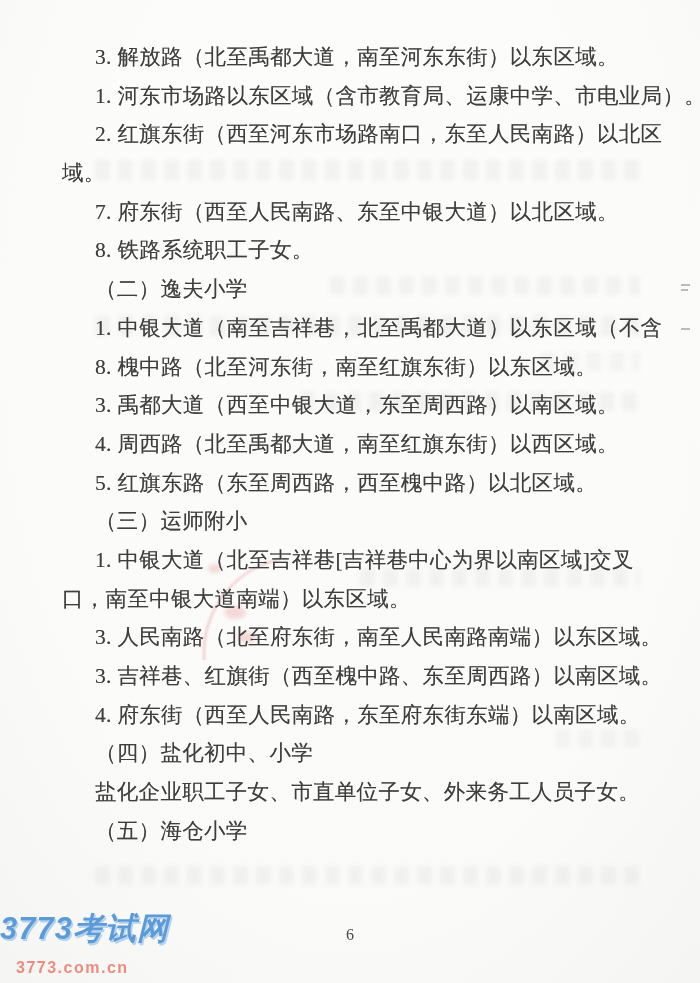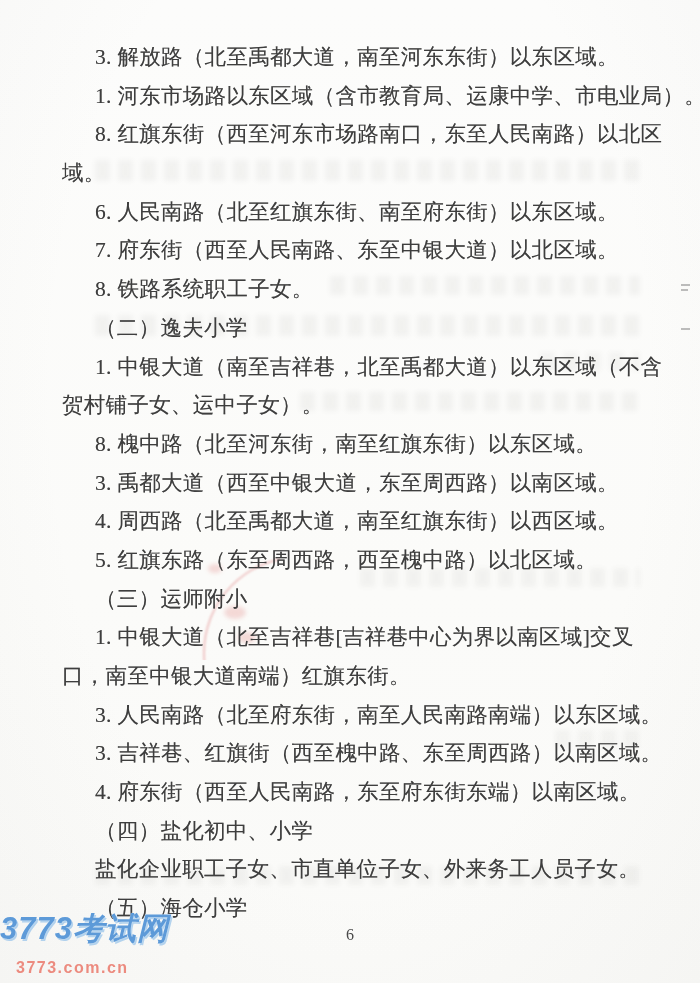--- a/index.html
+++ b/index.html
@@ -134,35 +134,33 @@
   <div class="stamp-dot" style="left:224px; top:606px; width:22px; height:13px;"></div>
   <div class="stamp-dot" style="left:238px; top:632px; width:18px; height:11px;"></div>
 
   <div class="edge-mark" style="left:681px; top:284px; width:9px; height:2px;"></div>
   <div class="edge-mark" style="left:681px; top:289px; width:7px; height:2px;"></div>
   <div class="edge-mark" style="left:681px; top:328px; width:9px; height:2px;"></div>
 
   <main class="text-block" id="lines-container" style="color: rgb(62, 62, 62);">
       <div class="line indent">3. 解放路（北至禹都大道，南至河东东街）以东区域。</div>
       <div class="line indent">1. 河东市场路以东区域（含市教育局、运康中学、市电业局）。</div>
-      <div class="line indent">8. 红旗东街（西至河东市场路南口，东至人民南路）以北区</div>
+      <div class="line indent">2. 红旗东街（西至河东市场路南口，东至人民南路）以北区</div>
       <div class="line">域。</div>
-      <div class="line indent">6. 人民南路（北至红旗东街、南至府东街）以东区域。</div>
       <div class="line indent">7. 府东街（西至人民南路、东至中银大道）以北区域。</div>
       <div class="line indent">8. 铁路系统职工子女。</div>
       <div class="line indent">（二）逸夫小学</div>
       <div class="line indent">1. 中银大道（南至吉祥巷，北至禹都大道）以东区域（不含</div>
-      <div class="line">贺村铺子女、运中子女）。</div>
       <div class="line indent">8. 槐中路（北至河东街，南至红旗东街）以东区域。</div>
       <div class="line indent">3. 禹都大道（西至中银大道，东至周西路）以南区域。</div>
       <div class="line indent">4. 周西路（北至禹都大道，南至红旗东街）以西区域。</div>
       <div class="line indent">5. 红旗东路（东至周西路，西至槐中路）以北区域。</div>
       <div class="line indent">（三）运师附小</div>
       <div class="line indent">1. 中银大道（北至吉祥巷[吉祥巷中心为界以南区域]交叉</div>
-      <div class="line">口，南至中银大道南端）红旗东街。</div>
+      <div class="line">口，南至中银大道南端）以东区域。</div>
       <div class="line indent">3. 人民南路（北至府东街，南至人民南路南端）以东区域。</div>
       <div class="line indent">3. 吉祥巷、红旗街（西至槐中路、东至周西路）以南区域。</div>
       <div class="line indent">4. 府东街（西至人民南路，东至府东街东端）以南区域。</div>
       <div class="line indent">（四）盐化初中、小学</div>
       <div class="line indent">盐化企业职工子女、市直单位子女、外来务工人员子女。</div>
       <div class="line indent">（五）海仓小学</div>
     </main>
 
   <div class="page-number">6</div>
 

